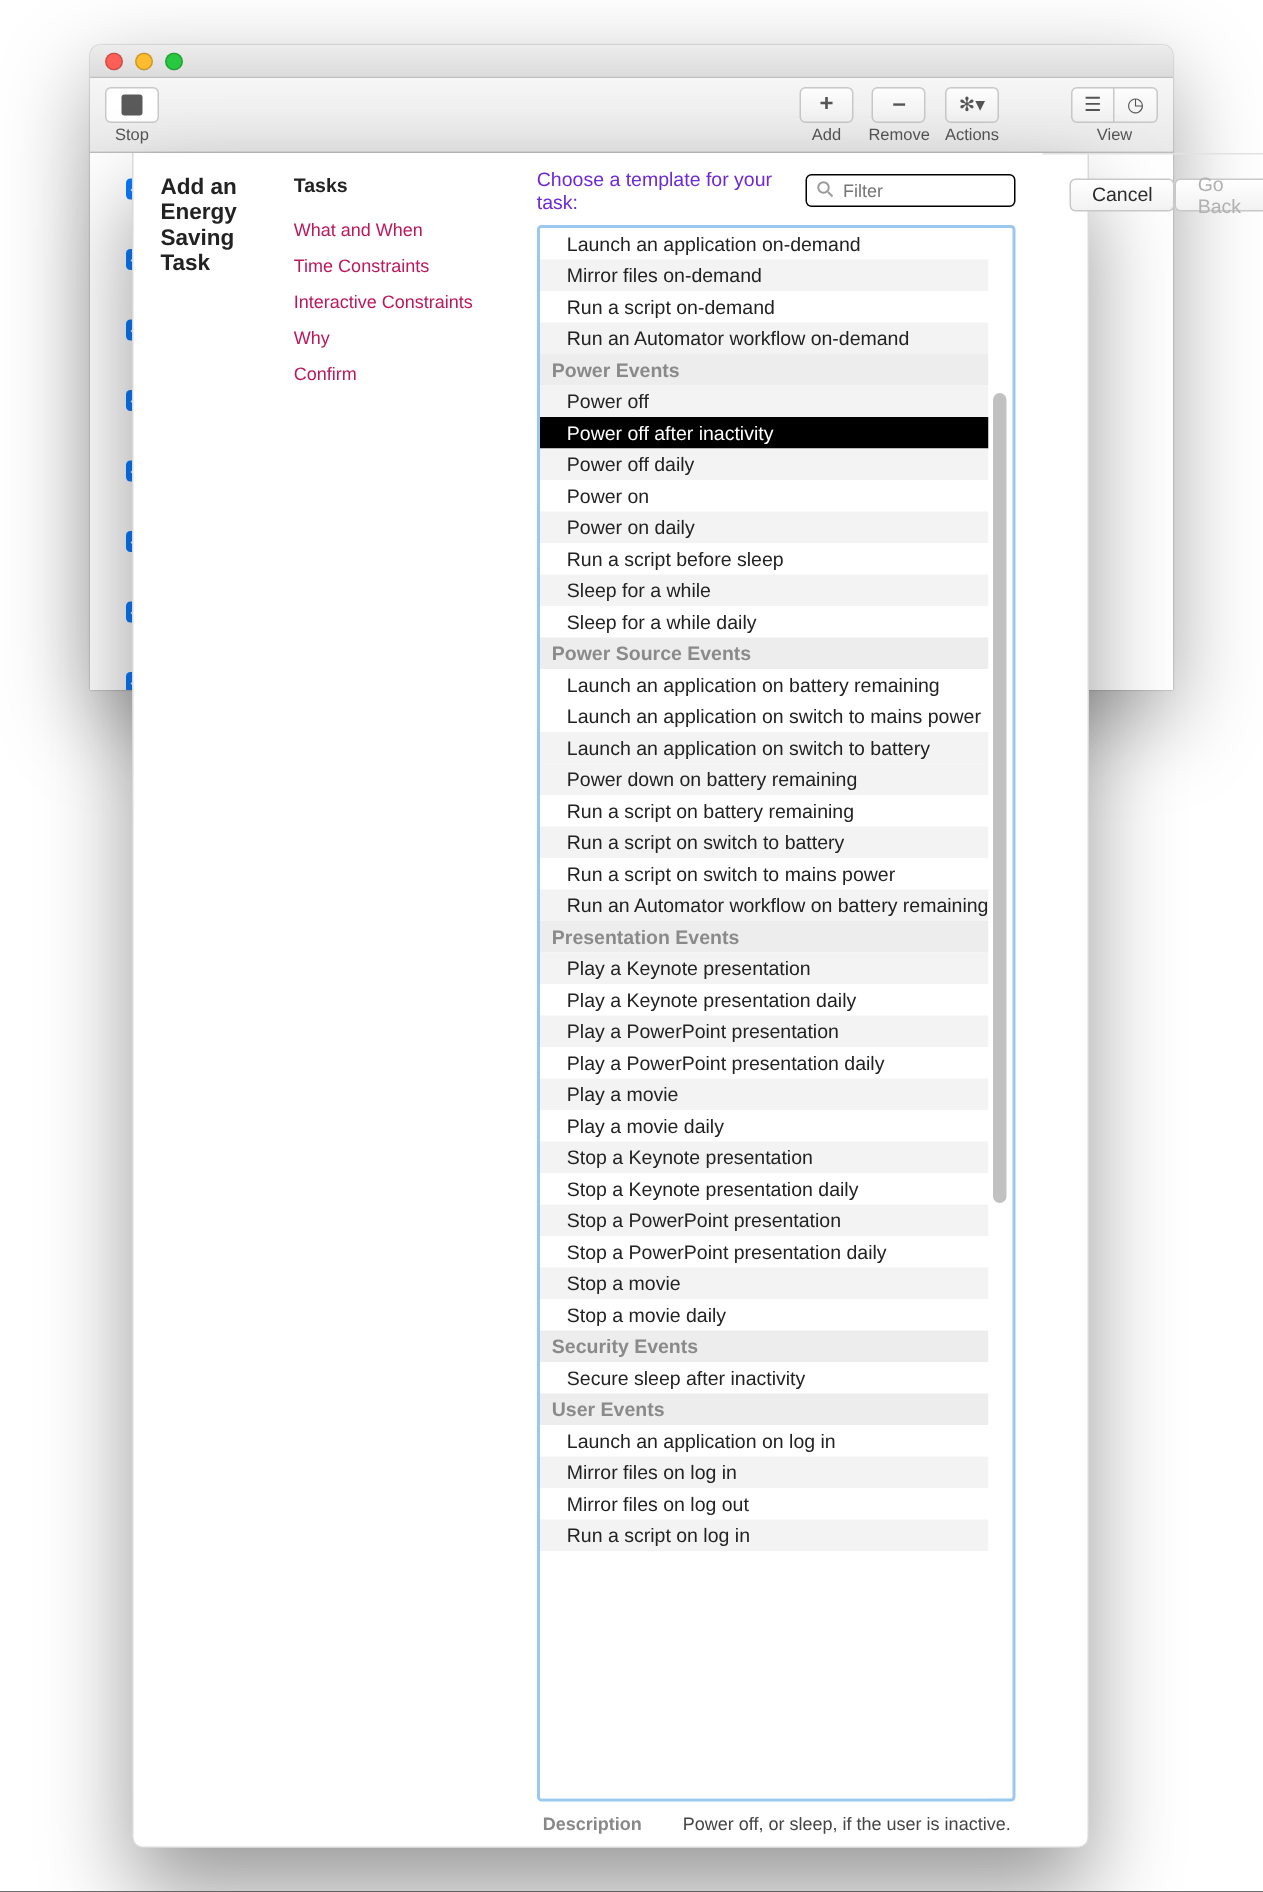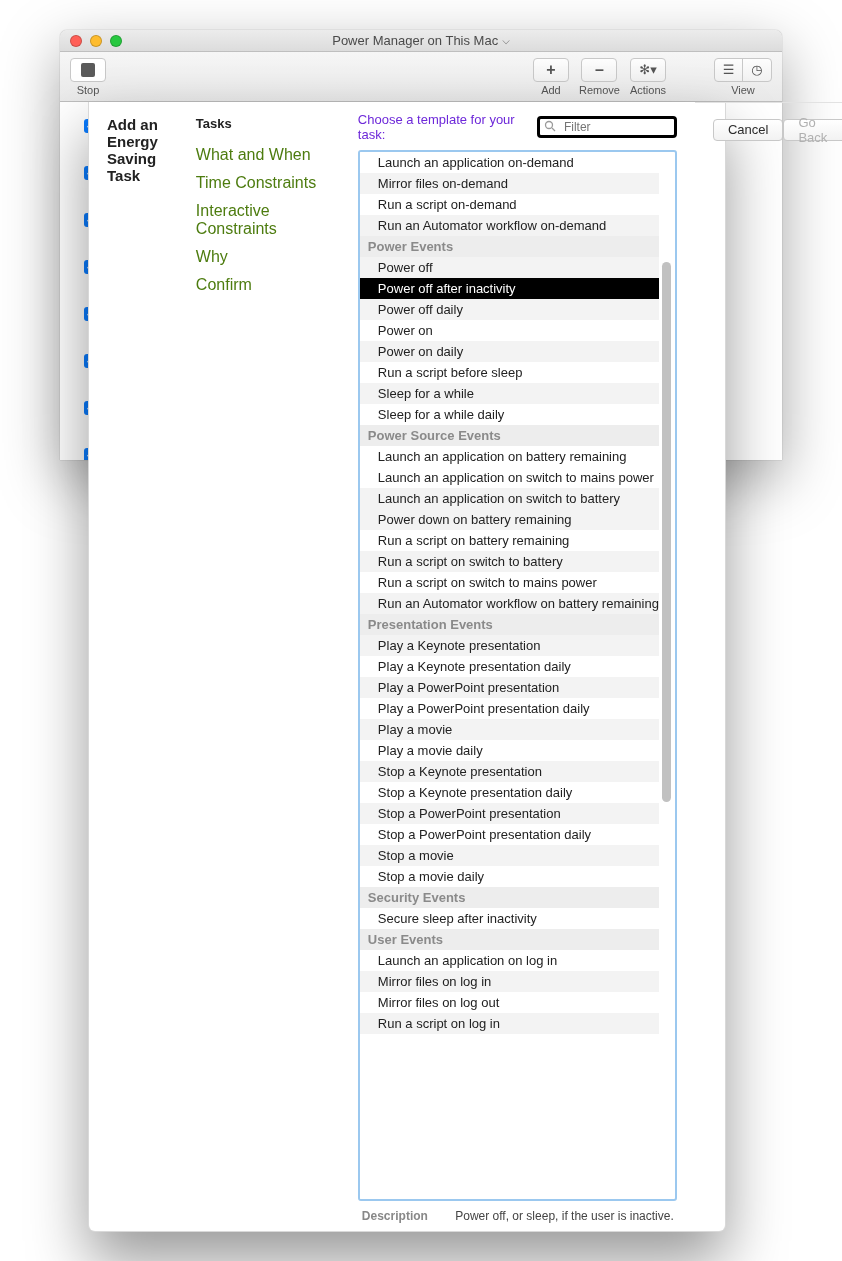--- a/index.html
+++ b/index.html
@@ -31,27 +31,27 @@
   .chk { width:14px; height:14px; border-radius:3px; background:#0a7cff; display:flex; align-items:center; justify-content:center; }
   .chk svg { width:10px; height:10px; stroke:#fff; stroke-width:2.2; fill:none; }
   .stub { width:14px; height:30px; margin-left:10px; background:#ddd; border-radius:6px 0 0 6px; border:1px solid #ccc; border-right:none;}
   .stub.round { border-radius:50% 0 0 50%; }
 
   .sheet { position:absolute; left:88px; top:102px; width:638px; height:1130px; background:#fff; border:1px solid rgba(0,0,0,0.15); border-top:none; border-radius:0 0 7px 7px; box-shadow:0 30px 60px rgba(0,0,0,0.4); display:flex; flex-direction:row; }
   .sheet-header { padding:14px 18px 10px 18px; font-size:15px; font-weight:600; }
   .sheet-body { flex:1; display:flex; min-height:0; padding: 0 0 0 0;}
   .side { width:182px; padding:10px 14px 10px 20px; }
   .side h4 { margin:4px 0 10px 0; font-size:13px; font-weight:700; }
-  .side .navitem { padding:5px 0; font-size:16px; color:#4d7c0f; cursor:default; }
+  .side .navitem { padding:5px 0; font-size:12px; color:#be185d; cursor:default; }
 
   .main { flex:1; display:flex; flex-direction:column; padding:10px 18px 8px 0; min-height:0;}
   .mainhdr { display:flex; align-items:center; justify-content:space-between; margin-bottom:8px; gap:16px;}
   .prompt { font-size:13px; color:#6d28d9; }
   .filterwrap { position:relative; }
-  .filterwrap input { width:140px; height:22px; border:3px solid #000000; border-radius:4px; padding:2px 6px 2px 24px; font-size:12px; color:#555; background:#fff; }
+  .filterwrap input { width:140px; height:22px; border:1px solid #000000; border-radius:4px; padding:2px 6px 2px 24px; font-size:12px; color:#555; background:#fff; }
   .filterwrap .mag { position:absolute; left:7px; top:4px; color:#999; font-size:12px; }
 
   .listbox { flex:1; border:2px solid #9bc8ef; border-radius:3px; overflow:hidden; position:relative; display:flex; min-height:0;}
   .listscroll { overflow-y:auto; flex:1; background:#fff; }
   .row { height:21px; line-height:21px; padding-left:18px; font-size:13px; color:#222; white-space:nowrap; overflow:hidden; text-overflow:ellipsis; }
   .row.zebra { background:#f3f3f3; }
   .row.grp { font-weight:600; color:#8a8a8a; padding-left:8px; background:#ededed;}
   .row.sel { background:#000000; color:#fff; }
   .scrollbar { width:16px; background:transparent; position:relative; }
   .thumb { position:absolute; left:3px; width:9px; background:#c1c1c1; border-radius:5px; }
@@ -69,24 +69,20 @@
 <body>
 
 <div class="desk">
 
   <div class="macwin">
     <div class="titlebar">
       <div class="traffic">
         <div class="tl close"></div>
         <div class="tl min"></div>
         <div class="tl max"></div>
-      </div>
-      <div class="wintitle">
-        <span>Power Manager on This Mac</span>
-        <span class="chev">⌵</span>
       </div>
     </div>
 
     <div class="toolbar">
       <div class="tb-left">
         <div class="tb-btn tb-stop">
           <div class="btnface">
               <div class="square"></div>
             </div>
           <div class="lbl">Stop</div>

